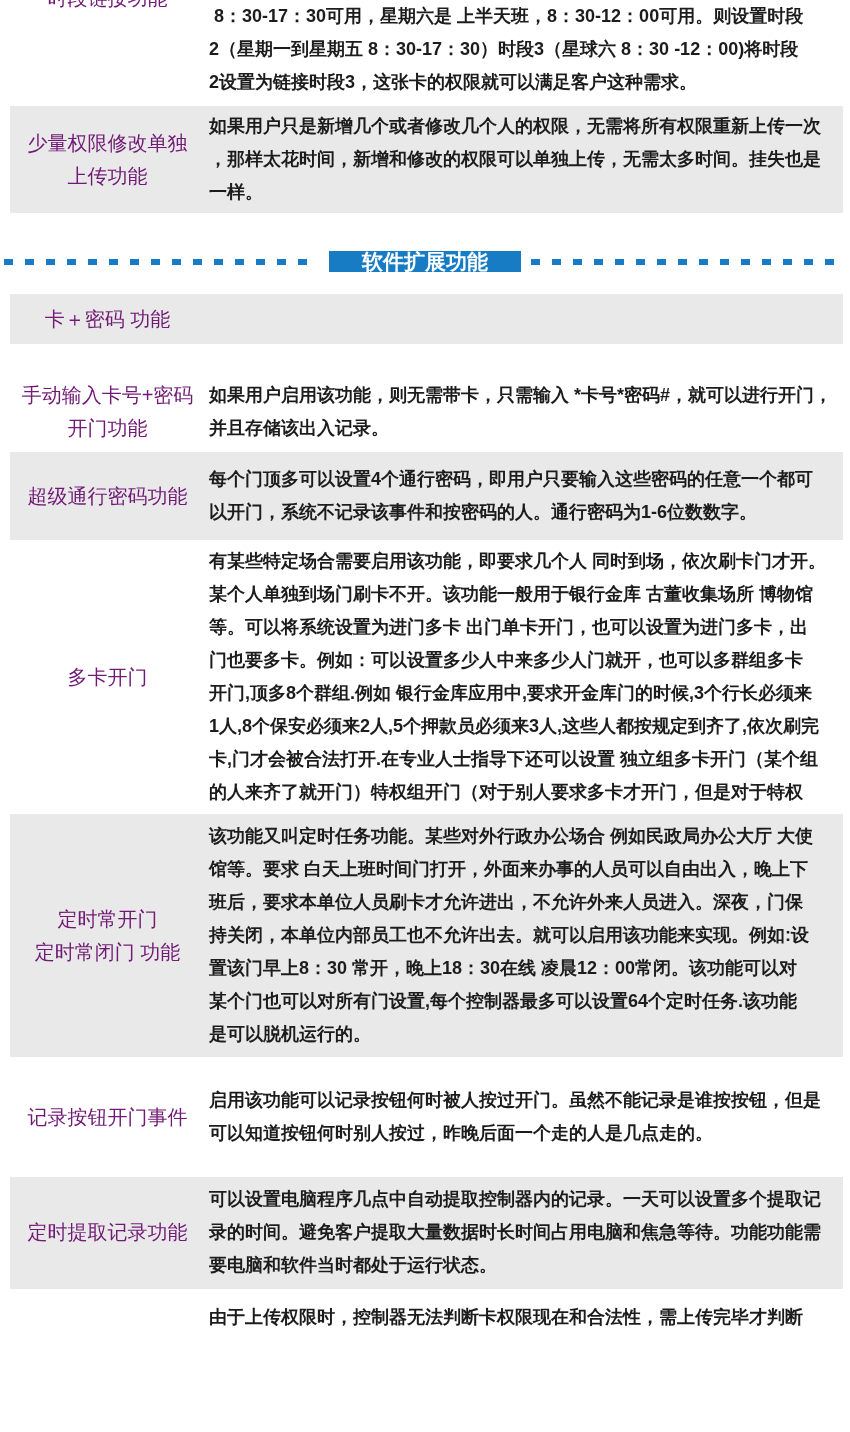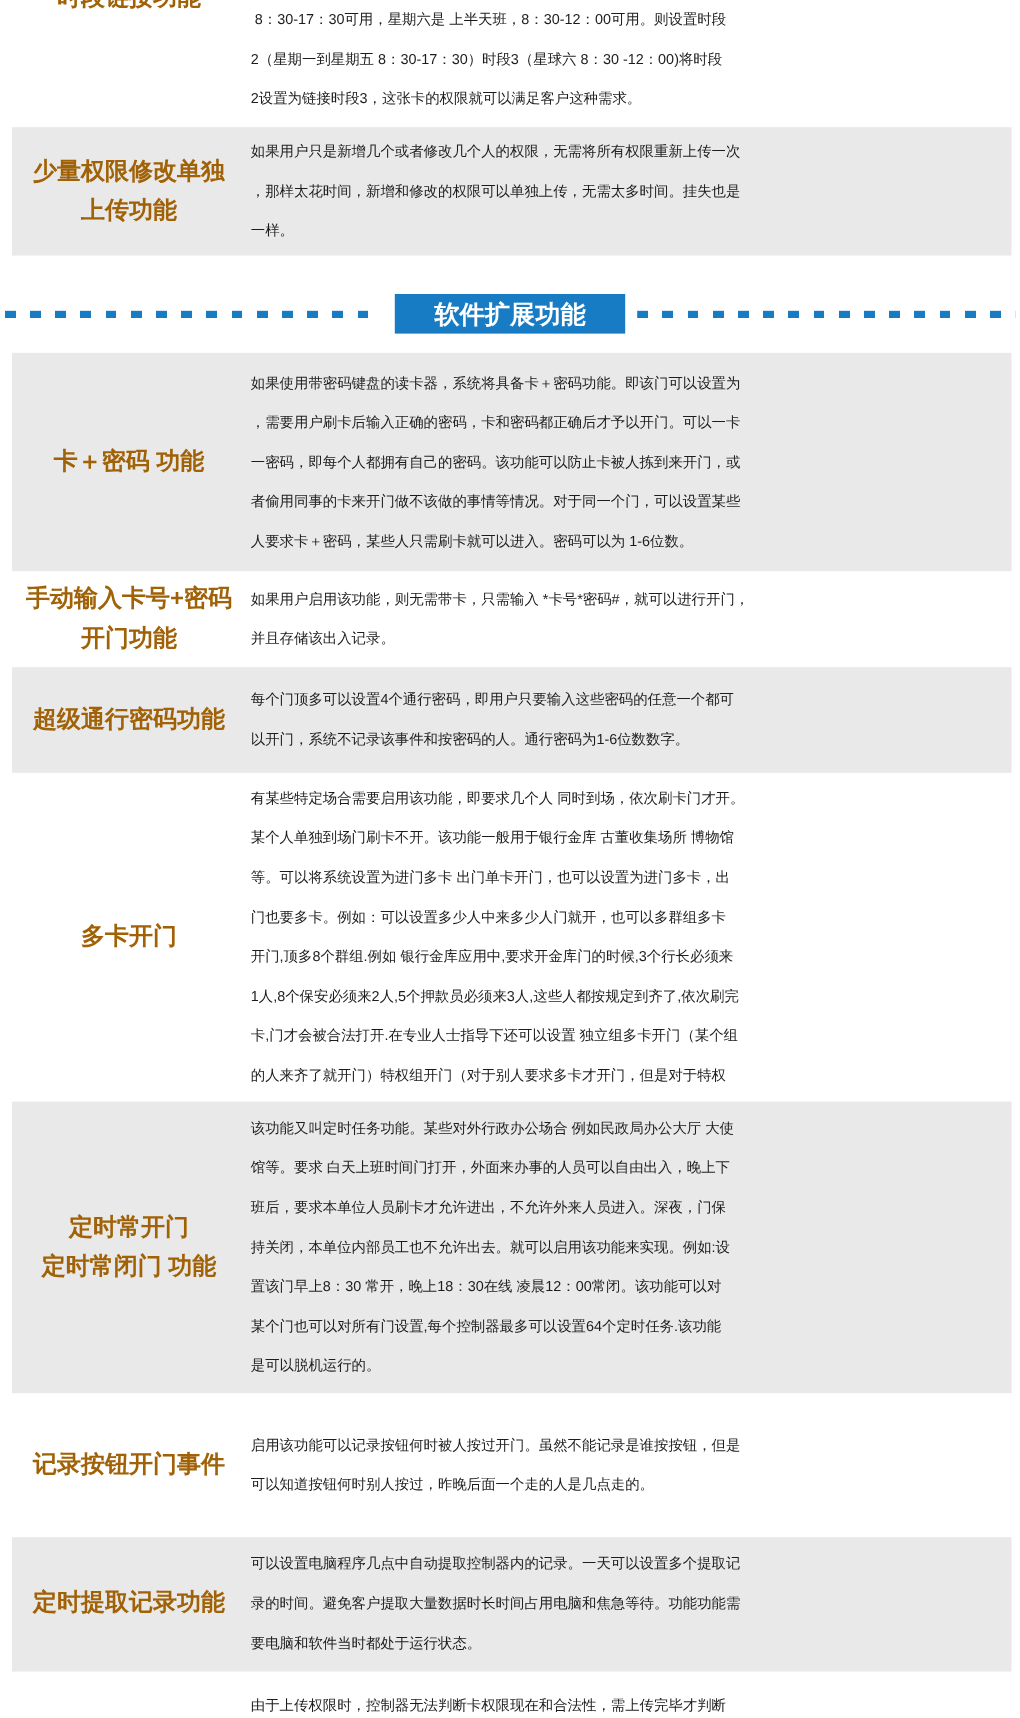--- a/index.html
+++ b/index.html
@@ -16,53 +16,53 @@
   }
   .row.gray { background:#e9e9e9; }
 
   .cell-label {
     width:195px; flex:0 0 195px;
     display:flex; flex-direction:column; align-items:center; justify-content:center;
     text-align:center;
   }
   .lab-line {
     height:33px; line-height:33px; white-space:pre;
-    font-size:20px; font-weight:700; color:#a16207;
+    font-size:20px; font-weight:400; color:#701a75;
   }
   .cell-desc { flex:1; padding-left:4px; }
   .t-line {
     height:33px; line-height:33px; white-space:pre;
-    font-size:12px; color:#1c1c1c;
+    font-size:18px; color:#1c1c1c;font-weight:bold;
   }
 
   
   .u0 { margin-top:-20px; padding:20px 0 7px; }
   .u0 .cell-label { justify-content:flex-start; }
   .u0 .lab-line { margin-top:-18px; }
   .u1 { padding:4px 0; }
   .l0 { padding:9px 0 8px; }
-  .l1 { padding:7px 0; }
+  .l1 { padding:7px 0;margin-top:28px; }
   .l2 { padding:11px 0; }
   .l3 { padding:5px 0; }
   .l4 { padding:6px 0; }
   .l5 { padding:27px 0; }
   .l6 { padding:6px 0 7px; }
   .l7 { padding:12px 0 0; }
 
   
   .separator {
     height:81px; box-sizing:border-box; padding:16px 4px 0;
     display:flex; align-items:center;
   }
   .dash-line {
     flex:1; height:6px;
     background:repeating-linear-gradient(to right,#177cc4 0 9px,transparent 9px 21px);
   }
   .banner {
-    width:192px; height:33px; margin:0 10px;
+    width:192px; height:21px; margin:0 10px;
     background:#177cc4; color:#ffffff;
     font-size:21px; font-weight:700;
     display:flex; align-items:center; justify-content:center;
     white-space:pre;
   }
 </style>
 </head>
 <body>
 
 <div class="page">
@@ -92,27 +92,20 @@
 
   <div class="separator">
     <div class="dash-line"></div>
     <div class="banner">软件扩展功能</div>
     <div class="dash-line"></div>
   </div>
 
   <div class="row gray l0">
     <div class="cell-label">
       <div class="lab-line">卡＋密码 功能</div>
-    </div>
-    <div class="cell-desc">
-      <div class="t-line">如果使用带密码键盘的读卡器，系统将具备卡＋密码功能。即该门可以设置为</div>
-      <div class="t-line">，需要用户刷卡后输入正确的密码，卡和密码都正确后才予以开门。可以一卡</div>
-      <div class="t-line">一密码，即每个人都拥有自己的密码。该功能可以防止卡被人拣到来开门，或</div>
-      <div class="t-line">者偷用同事的卡来开门做不该做的事情等情况。对于同一个门，可以设置某些</div>
-      <div class="t-line">人要求卡＋密码，某些人只需刷卡就可以进入。密码可以为 1-6位数。</div>
     </div>
   </div>
 
   <div class="row l1">
     <div class="cell-label">
       <div class="lab-line">手动输入卡号+密码</div>
       <div class="lab-line">开门功能</div>
     </div>
     <div class="cell-desc">
       <div class="t-line">如果用户启用该功能，则无需带卡，只需输入 *卡号*密码#，就可以进行开门，</div>

